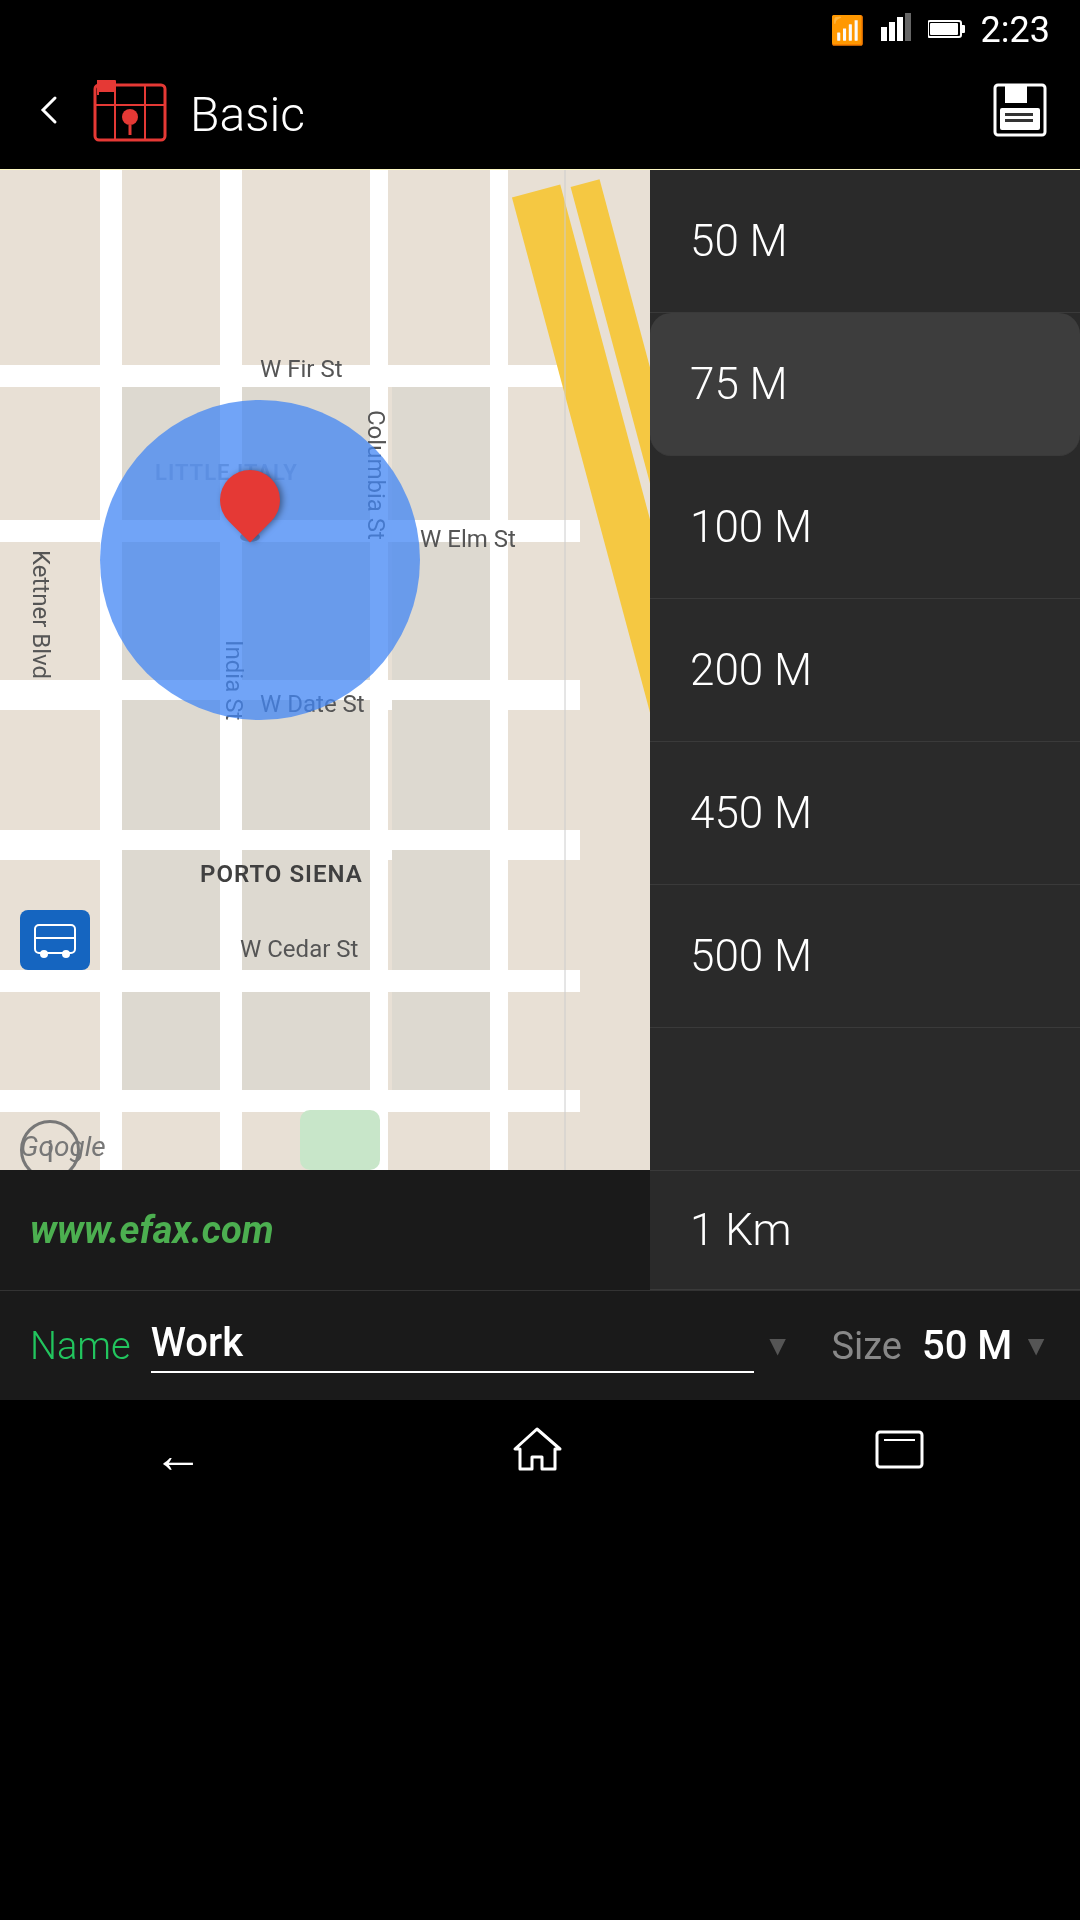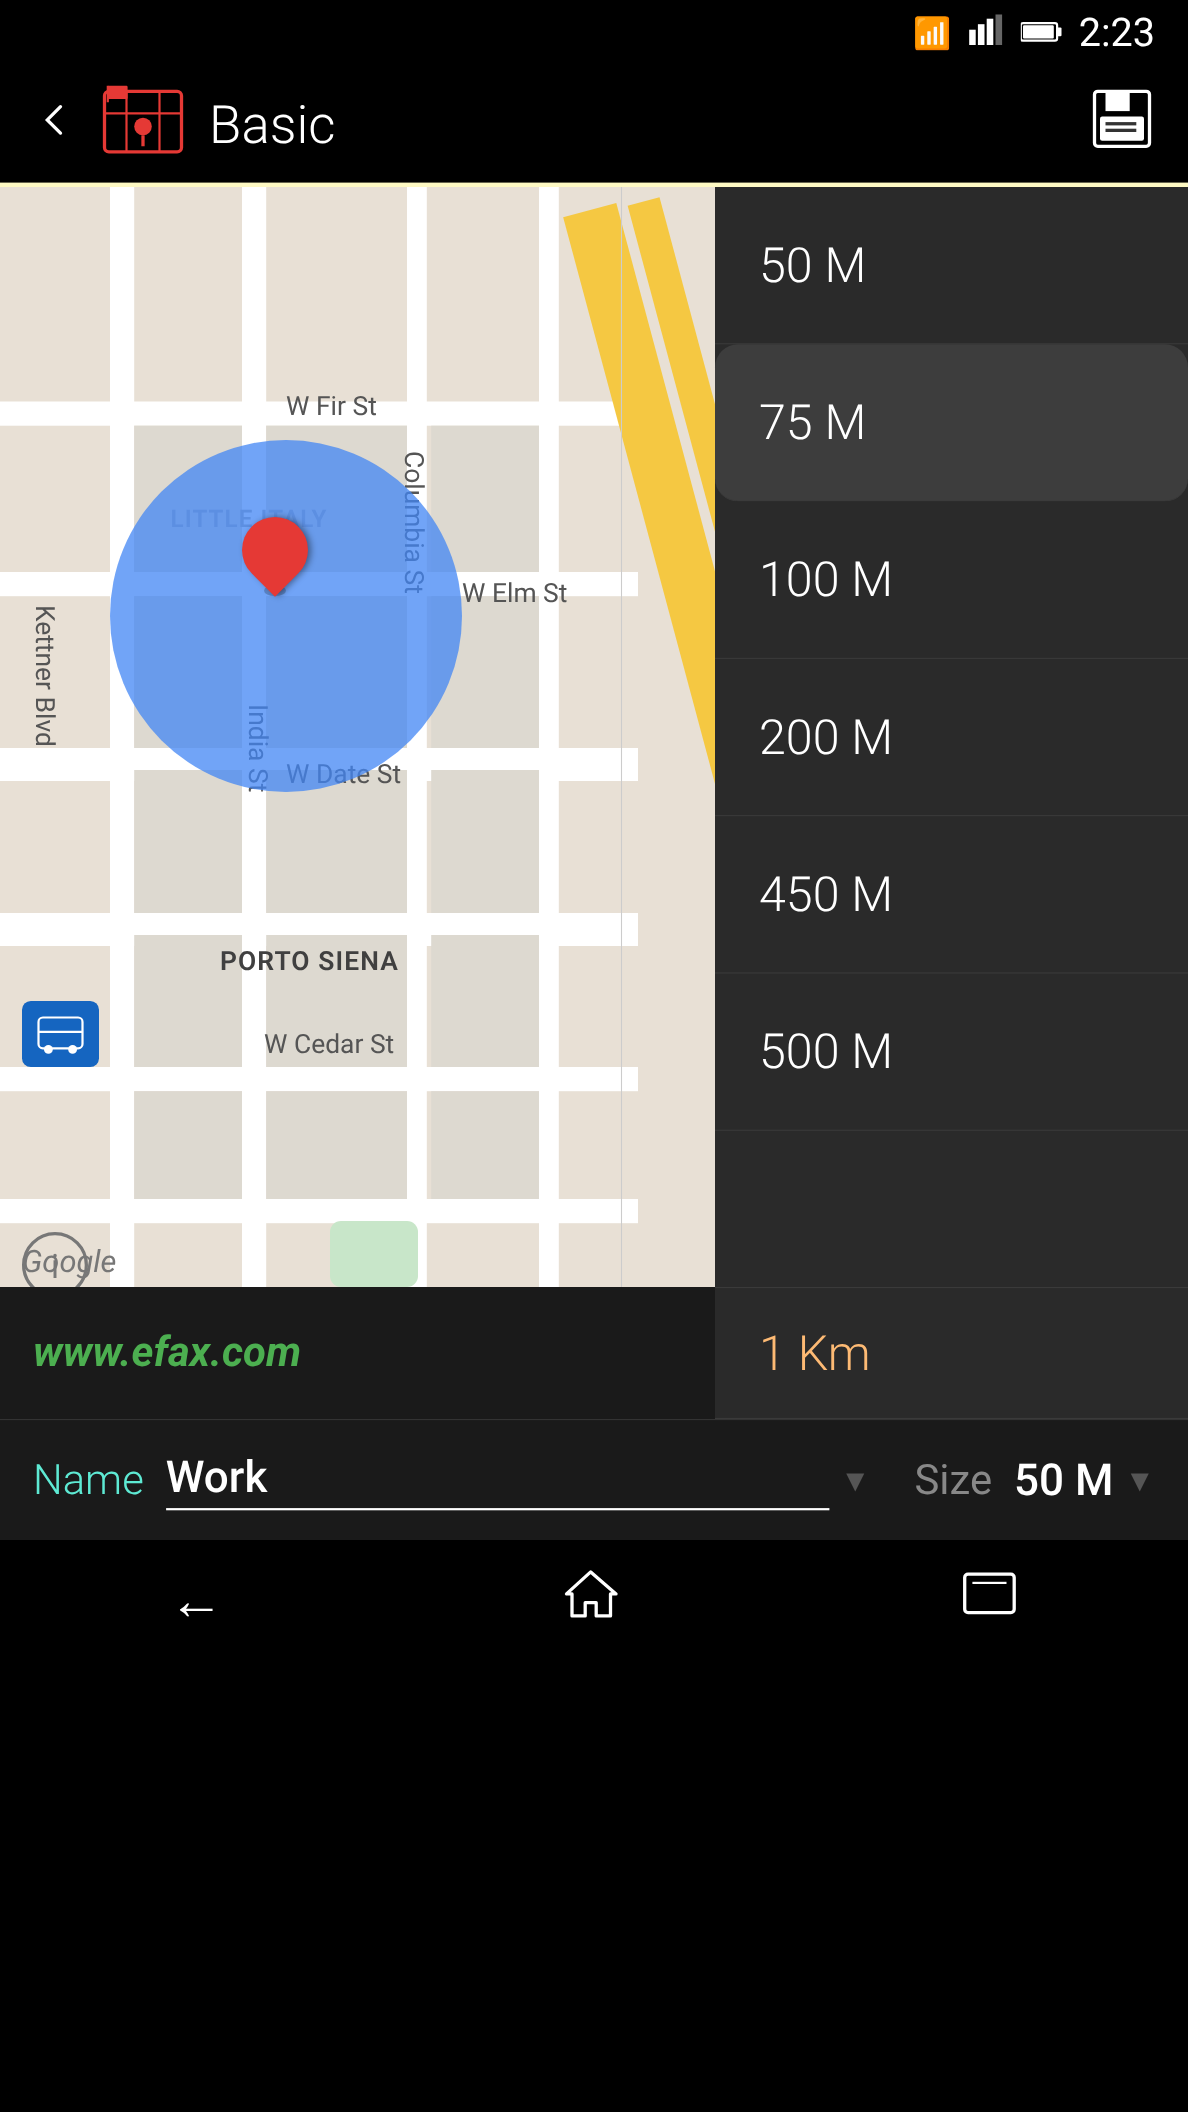--- a/index.html
+++ b/index.html
@@ -37,21 +37,21 @@
     .battery-icon { color: #fff; font-size: 28px; }
 
     
     .app-bar {
       width: 100%;
       height: 110px;
       background: #000;
       display: flex;
       align-items: center;
       padding: 0 30px;
-      border-bottom: 4px solid #fef9c3;
+      border-bottom: 1px solid #fef9c3;
     }
     .back-arrow {
       color: #fff;
       font-size: 36px;
       margin-right: 20px;
     }
     .app-logo {
       width: 80px;
       height: 80px;
       margin-right: 20px;
@@ -264,21 +264,21 @@
     .bottom-bar {
       width: 100%;
       height: 110px;
       background: #1a1a1a;
       display: flex;
       align-items: center;
       padding: 0 30px;
       border-top: 1px solid #333;
     }
     .bottom-label {
-      color: #5eead4;
+      color: #22c55e;
       font-size: 38px;
       font-weight: 300;
       margin-right: 20px;
     }
     .bottom-value {
       color: #fff;
       font-size: 40px;
       font-weight: 500;
       flex: 1;
     }
@@ -484,21 +484,21 @@
     <div class="dropdown-item">500 M</div>
   </div>
 </div>
 
 <div style="position:relative; width:100%; height:120px; background:#1a1a1a; display:flex; align-items:center; overflow:hidden;">
   <div style="flex:1; padding: 0 30px;">
     <span class="ad-url">www.efax.com</span>
   </div>
 
   <div style="width:430px; background:#2a2a2a; height:100%; display:flex; align-items:center; padding:0 40px; border-bottom: 1px solid #3a3a3a; border-top: 1px solid #3a3a3a;">
-    <span style="color:#fdba74; font-size:44px; font-weight:300;text-align:right;">1 Km</span>
+    <span style="color:#ffffff; font-size:44px; font-weight:300;text-align:right;">1 Km</span>
   </div>
 </div>
 
 <div class="bottom-bar">
   <span class="bottom-label">Name</span>
   <span class="bottom-value bottom-value-underline">Work</span>
   <span class="bottom-arrow">▼</span>
   <span class="bottom-size-label" style="margin-left:40px;">Size</span>
   <span class="bottom-size-value">50 M</span>
   <span class="bottom-arrow">▼</span>

